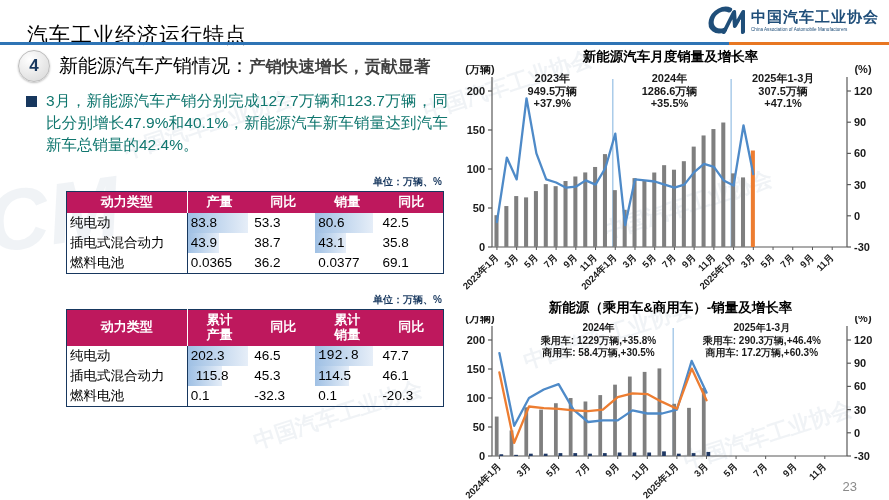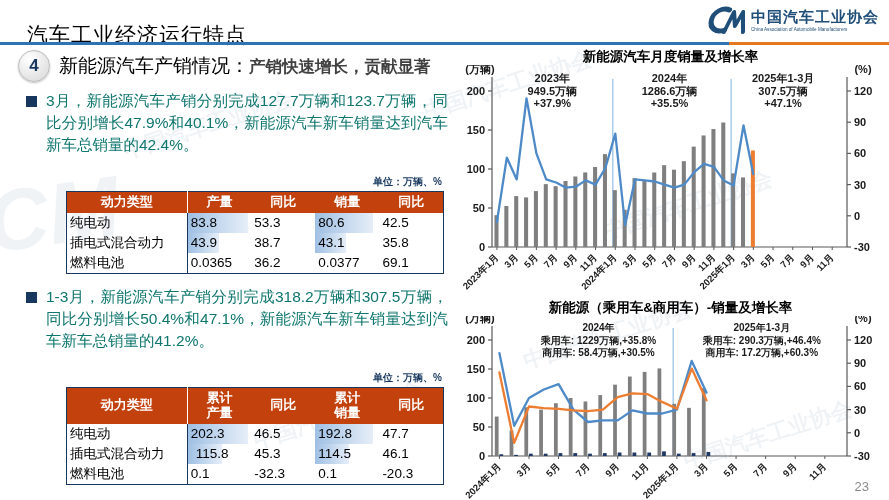--- a/index.html
+++ b/index.html
@@ -22,30 +22,30 @@
     display:flex;align-items:center;justify-content:center;
     font-size:17px;font-weight:bold;color:#17375E;}
   .h-main{font-size:19px;font-weight:normal;color:#000;}
   .h-sub{font-size:16.5px;font-weight:bold;color:#404040;}
   .bullet{display:flex;gap:9px;margin:4px 0 0 8px;}
   .bsq{width:11px;height:11px;background:#17375E;margin-top:6px;flex:none;}
   .bullet p{margin:0;font-size:15.5px;font-weight:500;color:#0f766e;line-height:1.42;text-align:justify;}
   .unit{width:424px;text-align:right;font-size:10px;font-weight:bold;color:#17375E;margin:19px 0 2px 0;}
   .tblwrap{margin-left:48px;width:378px;}
   .tblwrap table{width:100%;border-collapse:collapse;border:1.6px solid #17375E;}
-  .tblwrap th{background:#c2410c;color:#fff;font-size:13px;font-weight:bold;
+  .tblwrap th{background:#be185d;color:#fff;font-size:13px;font-weight:bold;
     padding:3px 0;white-space:pre-line;line-height:1.15;}
   .tblwrap th:first-child{border-right:1.5px solid #fff;}
   .tblwrap td{font-size:13.5px;color:#000;text-align:left;padding:1px 3px;background-repeat:no-repeat;}
   .tblwrap td:first-child{border-right:1.5px solid #17375E;}
   
   .rightcol{position:absolute;left:452px;top:48px;width:437px;}
   .ctitle{text-align:center;font-size:13.5px;font-weight:bold;color:#000;margin:0 0 0 0;height:17px;}
   svg text{font-family:"Liberation Sans","DejaVu Sans",sans-serif;font-weight:bold;fill:#1a1a1a;}
-  .pagenum{position:absolute;right:20px;bottom:6px;font-size:13px;color:#8a8a8a;}
+  .pagenum{position:absolute;right:32px;bottom:6px;font-size:13px;color:#8a8a8a;}
   
   .wm{position:absolute;color:rgba(110,135,165,0.10);font-weight:bold;pointer-events:none;white-space:nowrap;}
   .wm-big{font-size:86px;font-style:italic;}
 </style>
 </head>
 <body>
 
 <div class="slide">
 
   <div id="watermarks">
@@ -125,24 +125,20 @@
               <td>燃料电池</td>
               <td>0.0365</td>
               <td>36.2</td>
               <td>0.0377</td>
               <td>69.1</td>
             </tr>
           </tbody>
         </table>
       </div>
 
-    <div class="bullet" style="margin-top:12px;">
-      <span class="bsq"></span>
-      <p>1-3月，新能源汽车产销分别完成318.2万辆和307.5万辆，同比分别增长50.4%和47.1%，新能源汽车新车销量达到汽车新车总销量的41.2%。</p>
-    </div>
     <div class="unit">单位：万辆、%</div>
     <div class="tblwrap" id="table-1">
         <table>
           <colgroup>
             <col style="width: 32%;">
             <col style="width: 17%;">
             <col style="width: 17%;">
             <col style="width: 17%;">
             <col style="width: 17%;">
           </colgroup>
@@ -155,21 +151,21 @@
               <th>累计
 销量</th>
               <th>同比</th>
             </tr>
           </thead>
           <tbody>
             <tr>
               <td>纯电动</td>
               <td style="background-image: linear-gradient(to right, rgb(159, 192, 228) 0%, rgb(230, 238, 248) 95%, transparent 95%);">202.3</td>
               <td>46.5</td>
-              <td style="background-image: linear-gradient(to right, rgb(159, 192, 228) 0%, rgb(230, 238, 248) 90.5%, transparent 90.5%);">192.8</td>
+              <td style="background-image: linear-gradient(to right, rgb(159, 192, 228) 0%, rgb(230, 238, 248) 90.5%, transparent 90.5%); font-family: Liberation Mono, monospace;">192.8</td>
               <td>47.7</td>
             </tr>
             <tr>
               <td>插电式混合动力</td>
               <td style="background-image: linear-gradient(to right, rgb(159, 192, 228) 0%, rgb(230, 238, 248) 54.4%, transparent 54.4%); padding-left: 8px;">115.8</td>
               <td>45.3</td>
               <td style="background-image: linear-gradient(to right, rgb(159, 192, 228) 0%, rgb(230, 238, 248) 53.8%, transparent 53.8%);">114.5</td>
               <td>46.1</td>
             </tr>
             <tr>

